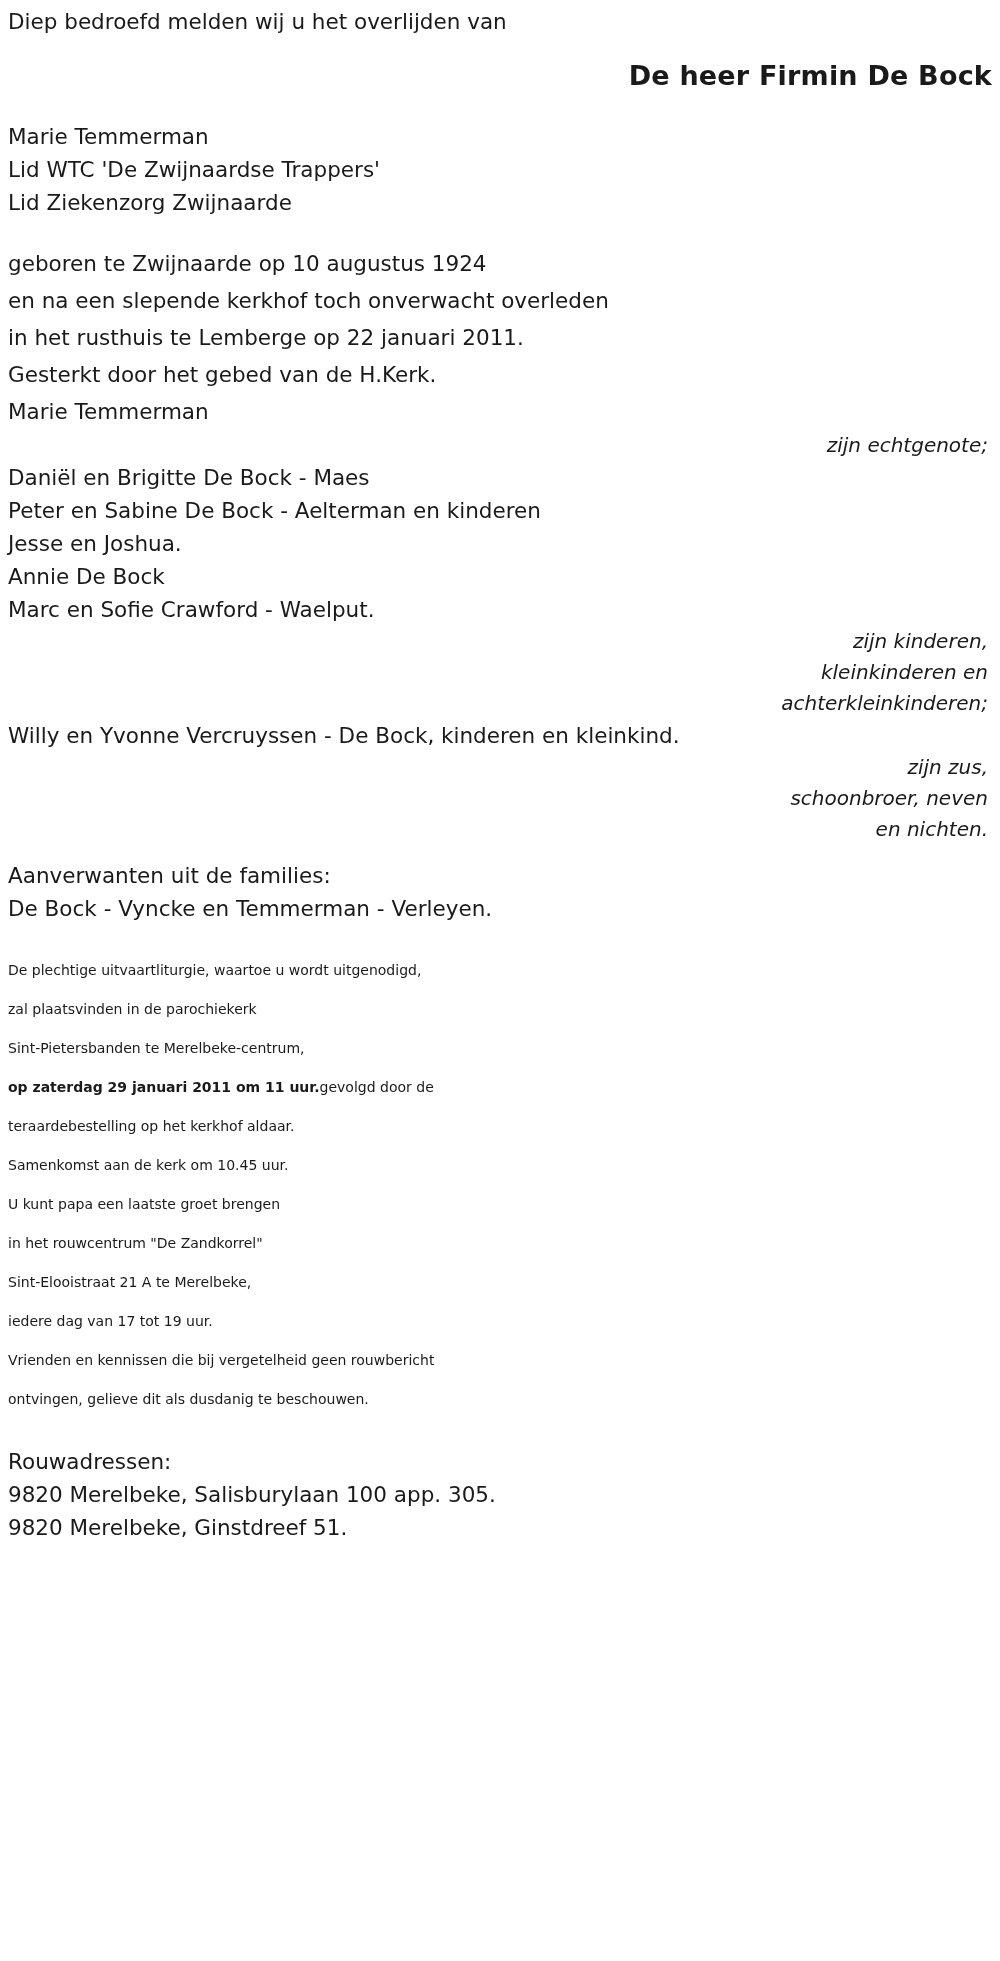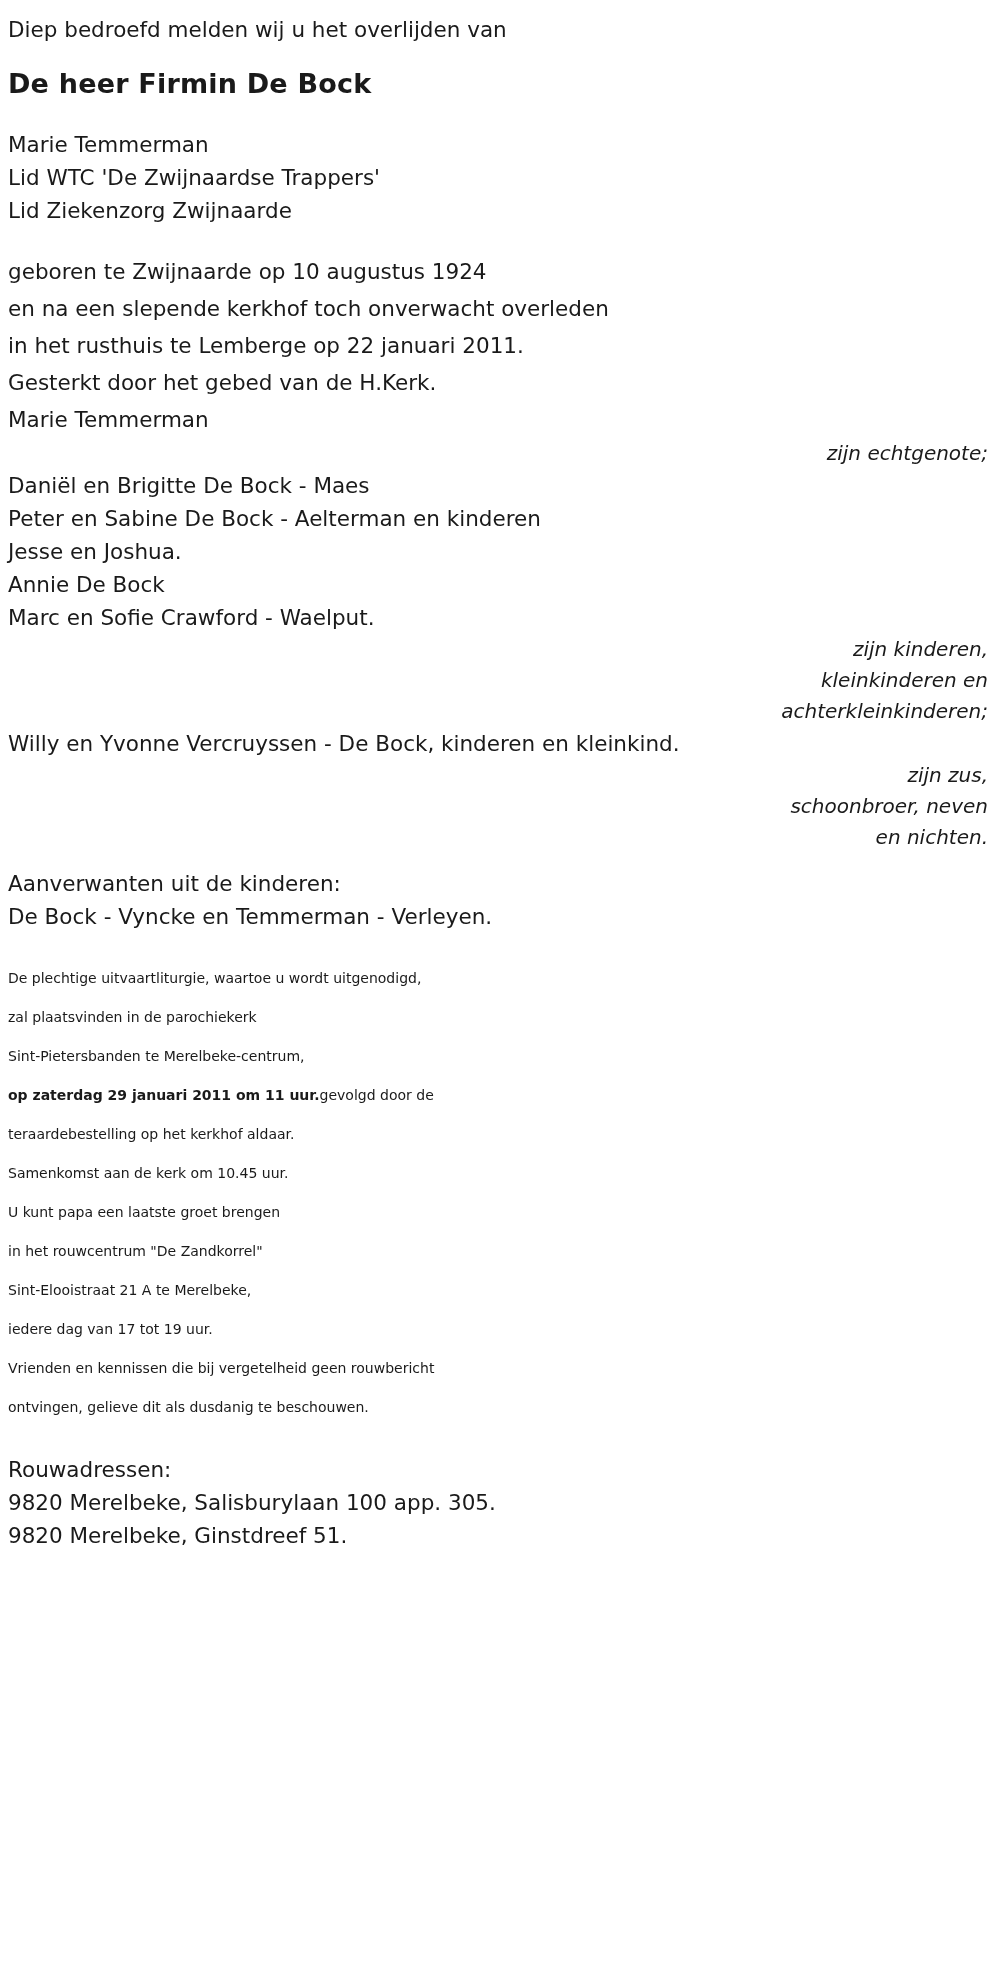--- a/index.html
+++ b/index.html
@@ -9,41 +9,42 @@
   }
   body {
     width: 1000px;
     min-height: 1961px;
     font-family: "DejaVu Sans", sans-serif;
     color: #1a1a1a;
   }
   .page {
     width: 1000px;
     box-sizing: border-box;
-    padding: 10px 8px 20px 8px;
+    padding: 2px 8px 20px 8px;
   }
   .line {
     font-size: 21.5px;
     line-height: 37px;
     white-space: pre-wrap;
   }
   .line.tight {
     line-height: 33px;
   }
   .intro {
     font-size: 21.5px;
     line-height: 40px;
     margin-bottom: 14px;
   }
   .name-heading {
     font-size: 27px;
     font-weight: bold;
     line-height: 40px;
     margin: 12px 0 24px 0;
     letter-spacing: 0.2px;
+    text-align: right;
   }
   .block {
     margin-bottom: 0;
   }
   .gap-sm { height: 14px; }
   .gap-md { height: 26px; }
   .relation {
     font-style: italic;
     font-size: 20px;
     line-height: 31px;
@@ -105,21 +106,21 @@
   <div class="block">
     <div class="line tight">Willy en Yvonne Vercruyssen - De Bock, kinderen en kleinkind.</div>
     <div class="relation">zijn zus,</div>
     <div class="relation">schoonbroer, neven</div>
     <div class="relation">en nichten.</div>
   </div>
 
   <div class="gap-sm"></div>
 
   <div class="block">
-    <div class="line tight">Aanverwanten uit de kinderen:</div>
+    <div class="line tight">Aanverwanten uit de families:</div>
     <div class="line tight">De Bock - Vyncke en Temmerman - Verleyen.</div>
   </div>
 
   <div class="gap-md"></div>
 
   <div class="block">
     <div class="svc-line">De plechtige uitvaartliturgie, waartoe u wordt uitgenodigd,</div>
     <div class="svc-line">zal plaatsvinden in de parochiekerk</div>
     <div class="svc-line">Sint-Pietersbanden te Merelbeke-centrum,</div>
     <div class="svc-line"><span class="bold-inline">op zaterdag 29 januari 2011 om 11 uur.</span><span>gevolgd door de</span></div>

